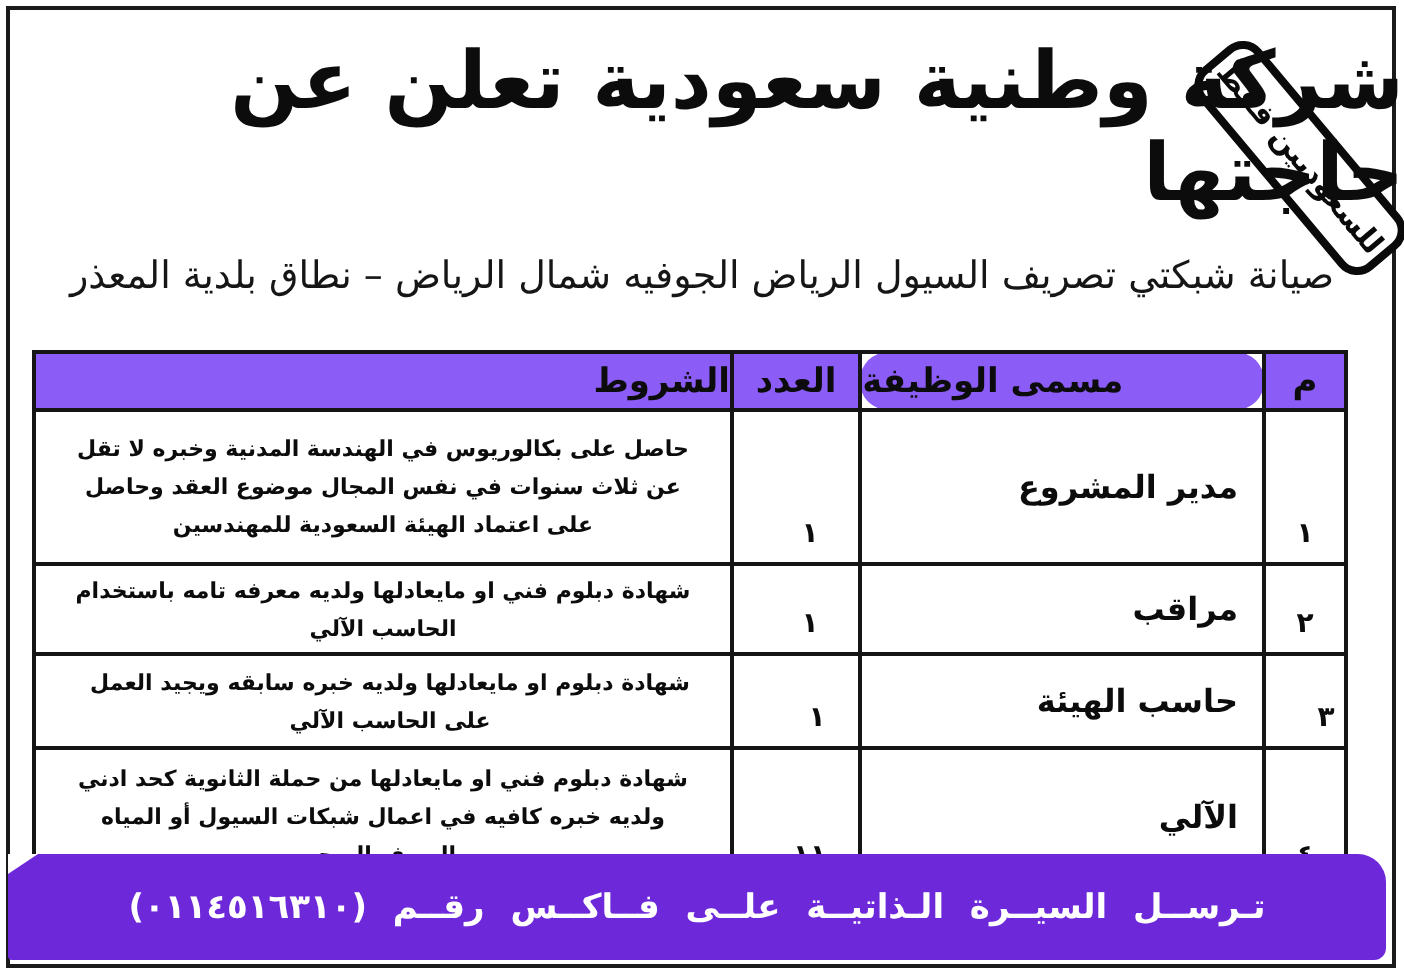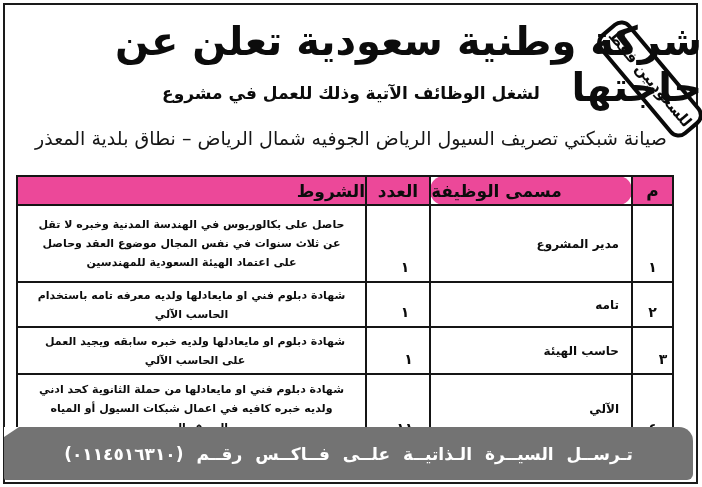--- a/index.html
+++ b/index.html
@@ -83,21 +83,21 @@
     width: 656px;
     border-collapse: collapse;
     table-layout: fixed;
     color: #0c0c0c;
   }
   table.jobs th, table.jobs td {
     border: 2px solid #151515;
     overflow: hidden;
   }
   table.jobs thead th {
-    background: #ec4899;
+    background: #8b5cf6;
     height: 27px;
     font-size: 17px;
     font-weight: 700;
     padding: 0;
     margin-left: 35px;
   }
   th.h-no    { text-align: center; }
   th.h-job   { text-align: left;  padding-left: 10px; border-radius: 14px; }
   th.h-count { }
   th.h-cond  { text-align: right; padding-right: 16px; }
@@ -109,21 +109,21 @@
 
   td.c-no {
     vertical-align: bottom;
     text-align: center;
     font-size: 14px;
     font-weight: 700;
     padding: 0 0 6px 0;
   }
   td.c-job {
     vertical-align: middle;
-    font-size: 12px;
+    font-size: 16px;
     font-weight: 700;
     padding: 0 12px 0 0;
   }
   td.c-count {
     vertical-align: bottom;
     text-align: center;
     font-size: 14px;
     font-weight: 700;
     padding: 0 0 6px 14px;
   }
@@ -135,21 +135,21 @@
     line-height: 19px;
     padding: 2px 14px;
   }
   
   .fax-bar {
     position: absolute;
     left: 4px;
     top: 427px;
     width: 689px;
     height: 53px;
-    background: #737373;
+    background: #6d28d9;
     border-radius: 2px 14px 6px 2px;
     display: flex;
     align-items: center;
     justify-content: center;
   }
   .fax-bar .fax-text {
     color: #ffffff;
     font-size: 17px;
     font-weight: 700;
     word-spacing: 7px;
@@ -171,21 +171,20 @@
 <div class="page">
 
   <div class="page-frame"></div>
 
   <div class="stamp">
     <span>للسعوديين فقط</span>
   </div>
 
   <h1 class="title">شركة وطنية سعودية تعلن عن حاجتها</h1>
 
-  <div class="subtitle">لشغل الوظائف الآتية وذلك للعمل في مشروع</div>
 
   <div class="project-line">صيانة شبكتي تصريف السيول الرياض الجوفيه شمال الرياض – نطاق بلدية المعذر</div>
 
   <table class="jobs" dir="rtl">
     <colgroup>
       <col style="width:41px">
       <col style="width:202px">
       <col style="width:64px">
       <col style="width:349px">
     </colgroup>
@@ -199,21 +198,21 @@
     </thead>
     <tbody>
       <tr class="r1">
         <td class="c-no">١</td>
         <td class="c-job">مدير المشروع</td>
         <td class="c-count">١</td>
         <td class="c-cond">حاصل على بكالوريوس في الهندسة المدنية وخبره لا تقل عن ثلاث سنوات في نفس المجال موضوع العقد وحاصل على اعتماد الهيئة السعودية للمهندسين</td>
       </tr>
       <tr class="r2">
         <td class="c-no">٢</td>
-        <td class="c-job">تامه</td>
+        <td class="c-job">مراقب</td>
         <td class="c-count">١</td>
         <td class="c-cond">شهادة دبلوم فني او مايعادلها ولديه معرفه تامه باستخدام الحاسب الآلي</td>
       </tr>
       <tr class="r3">
         <td class="c-no">٣</td>
         <td class="c-job">حاسب الهيئة</td>
         <td class="c-count">١</td>
         <td class="c-cond">شهادة دبلوم او مايعادلها ولديه خبره سابقه ويجيد العمل على الحاسب الآلي</td>
       </tr>
       <tr class="r4">

